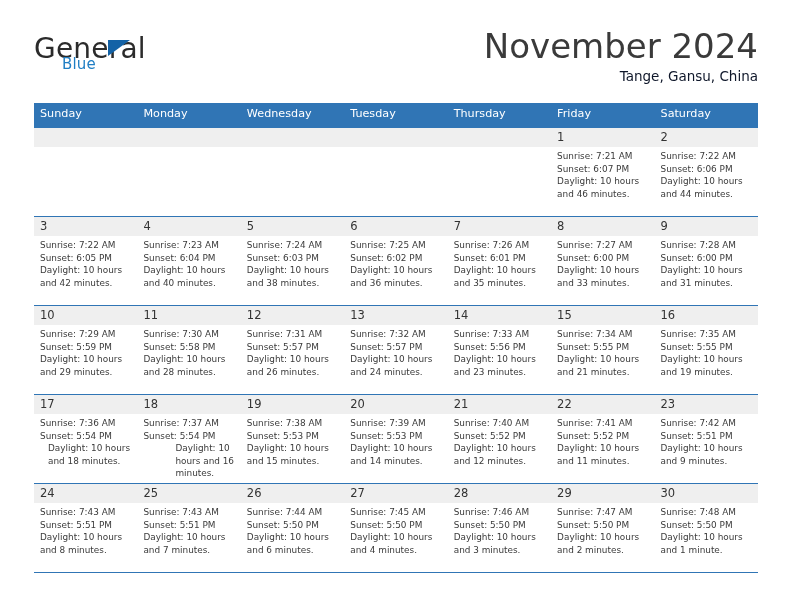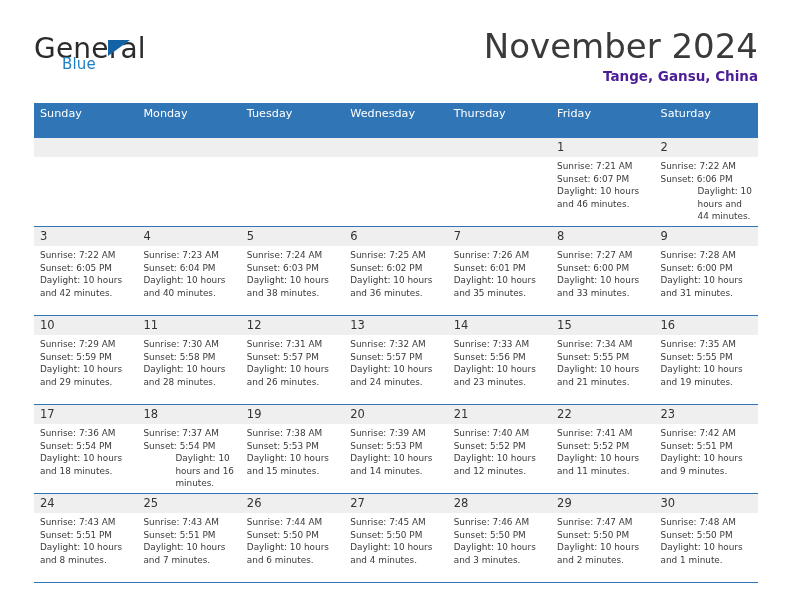--- a/index.html
+++ b/index.html
@@ -74,39 +74,39 @@
   .cal-title {
     font-size: 34px;
     font-weight: 400;
     color: #3a3a3a;
     line-height: 32px;
     white-space: nowrap;
     font-family: "DejaVu Sans", sans-serif;
   }
   .cal-sub {
     font-size: 13.5px;
-    font-weight: 700;
-    color: #4c1d95;
+    font-weight: 400;
+    color: #0f172a;
     line-height: 20px;
     margin-top: 4px;
     white-space: nowrap;
     font-family: "DejaVu Sans", sans-serif;
   }
 
   
   .calendar {
     position: absolute;
     left: 34px;
     top: 103px;
     width: 724px;
   }
   .weekdays {
     display: flex;
     background: #3075b5;
-    height: 35px;
+    height: 25px;
   }
   .weekday {
     flex: 1 1 0;
     color: #ffffff;
     font-size: 11.2px;
     line-height: 21px;
     padding-left: 6px;
     box-sizing: border-box;
     white-space: nowrap;
     font-family: "DejaVu Sans", sans-serif;
@@ -169,22 +169,22 @@
       <div class="cal-title">November 2024</div>
       <div class="cal-sub">Tange, Gansu, China</div>
     </div>
 
   </div>
 
   <div class="calendar">
     <div class="weekdays" id="weekday-row">
         <div class="weekday">Sunday</div>
         <div class="weekday">Monday</div>
+        <div class="weekday">Wednesday</div>
         <div class="weekday">Tuesday</div>
-        <div class="weekday">Wednesday</div>
         <div class="weekday">Thursday</div>
         <div class="weekday">Friday</div>
         <div class="weekday">Saturday</div>
       </div>
     <div id="weeks-container">
         <div class="week">
           <div class="day empty">
             <div class="daynum-strip">
               <div class="daynum"></div>
             </div>
@@ -219,21 +219,21 @@
               <div style="white-space: normal;">Daylight: 10 hours and 46 minutes.</div>
             </div>
           </div>
           <div class="day">
             <div class="daynum-strip">
               <div class="daynum">2</div>
             </div>
             <div class="day-info">
               <div>Sunrise: 7:22 AM</div>
               <div>Sunset: 6:06 PM</div>
-              <div style="white-space: normal; margin-left: 37px;">Daylight: 10 hours and 44 minutes.</div>
+              <div style="white-space: normal;">Daylight: 10 hours and 44 minutes.</div>
             </div>
           </div>
         </div>
         <div class="week">
           <div class="day">
             <div class="daynum-strip">
               <div class="daynum">3</div>
             </div>
             <div class="day-info">
               <div>Sunrise: 7:22 AM</div>
@@ -375,21 +375,21 @@
           </div>
         </div>
         <div class="week">
           <div class="day">
             <div class="daynum-strip">
               <div class="daynum">17</div>
             </div>
             <div class="day-info">
               <div>Sunrise: 7:36 AM</div>
               <div>Sunset: 5:54 PM</div>
-              <div style="white-space: normal;">Daylight: 10 hours and 18 minutes.</div>
+              <div style="white-space: normal; margin-left: 8px;">Daylight: 10 hours and 18 minutes.</div>
             </div>
           </div>
           <div class="day">
             <div class="daynum-strip">
               <div class="daynum">18</div>
             </div>
             <div class="day-info">
               <div>Sunrise: 7:37 AM</div>
               <div>Sunset: 5:54 PM</div>
               <div style="white-space: normal; margin-left: 32px;">Daylight: 10 hours and 16 minutes.</div>

